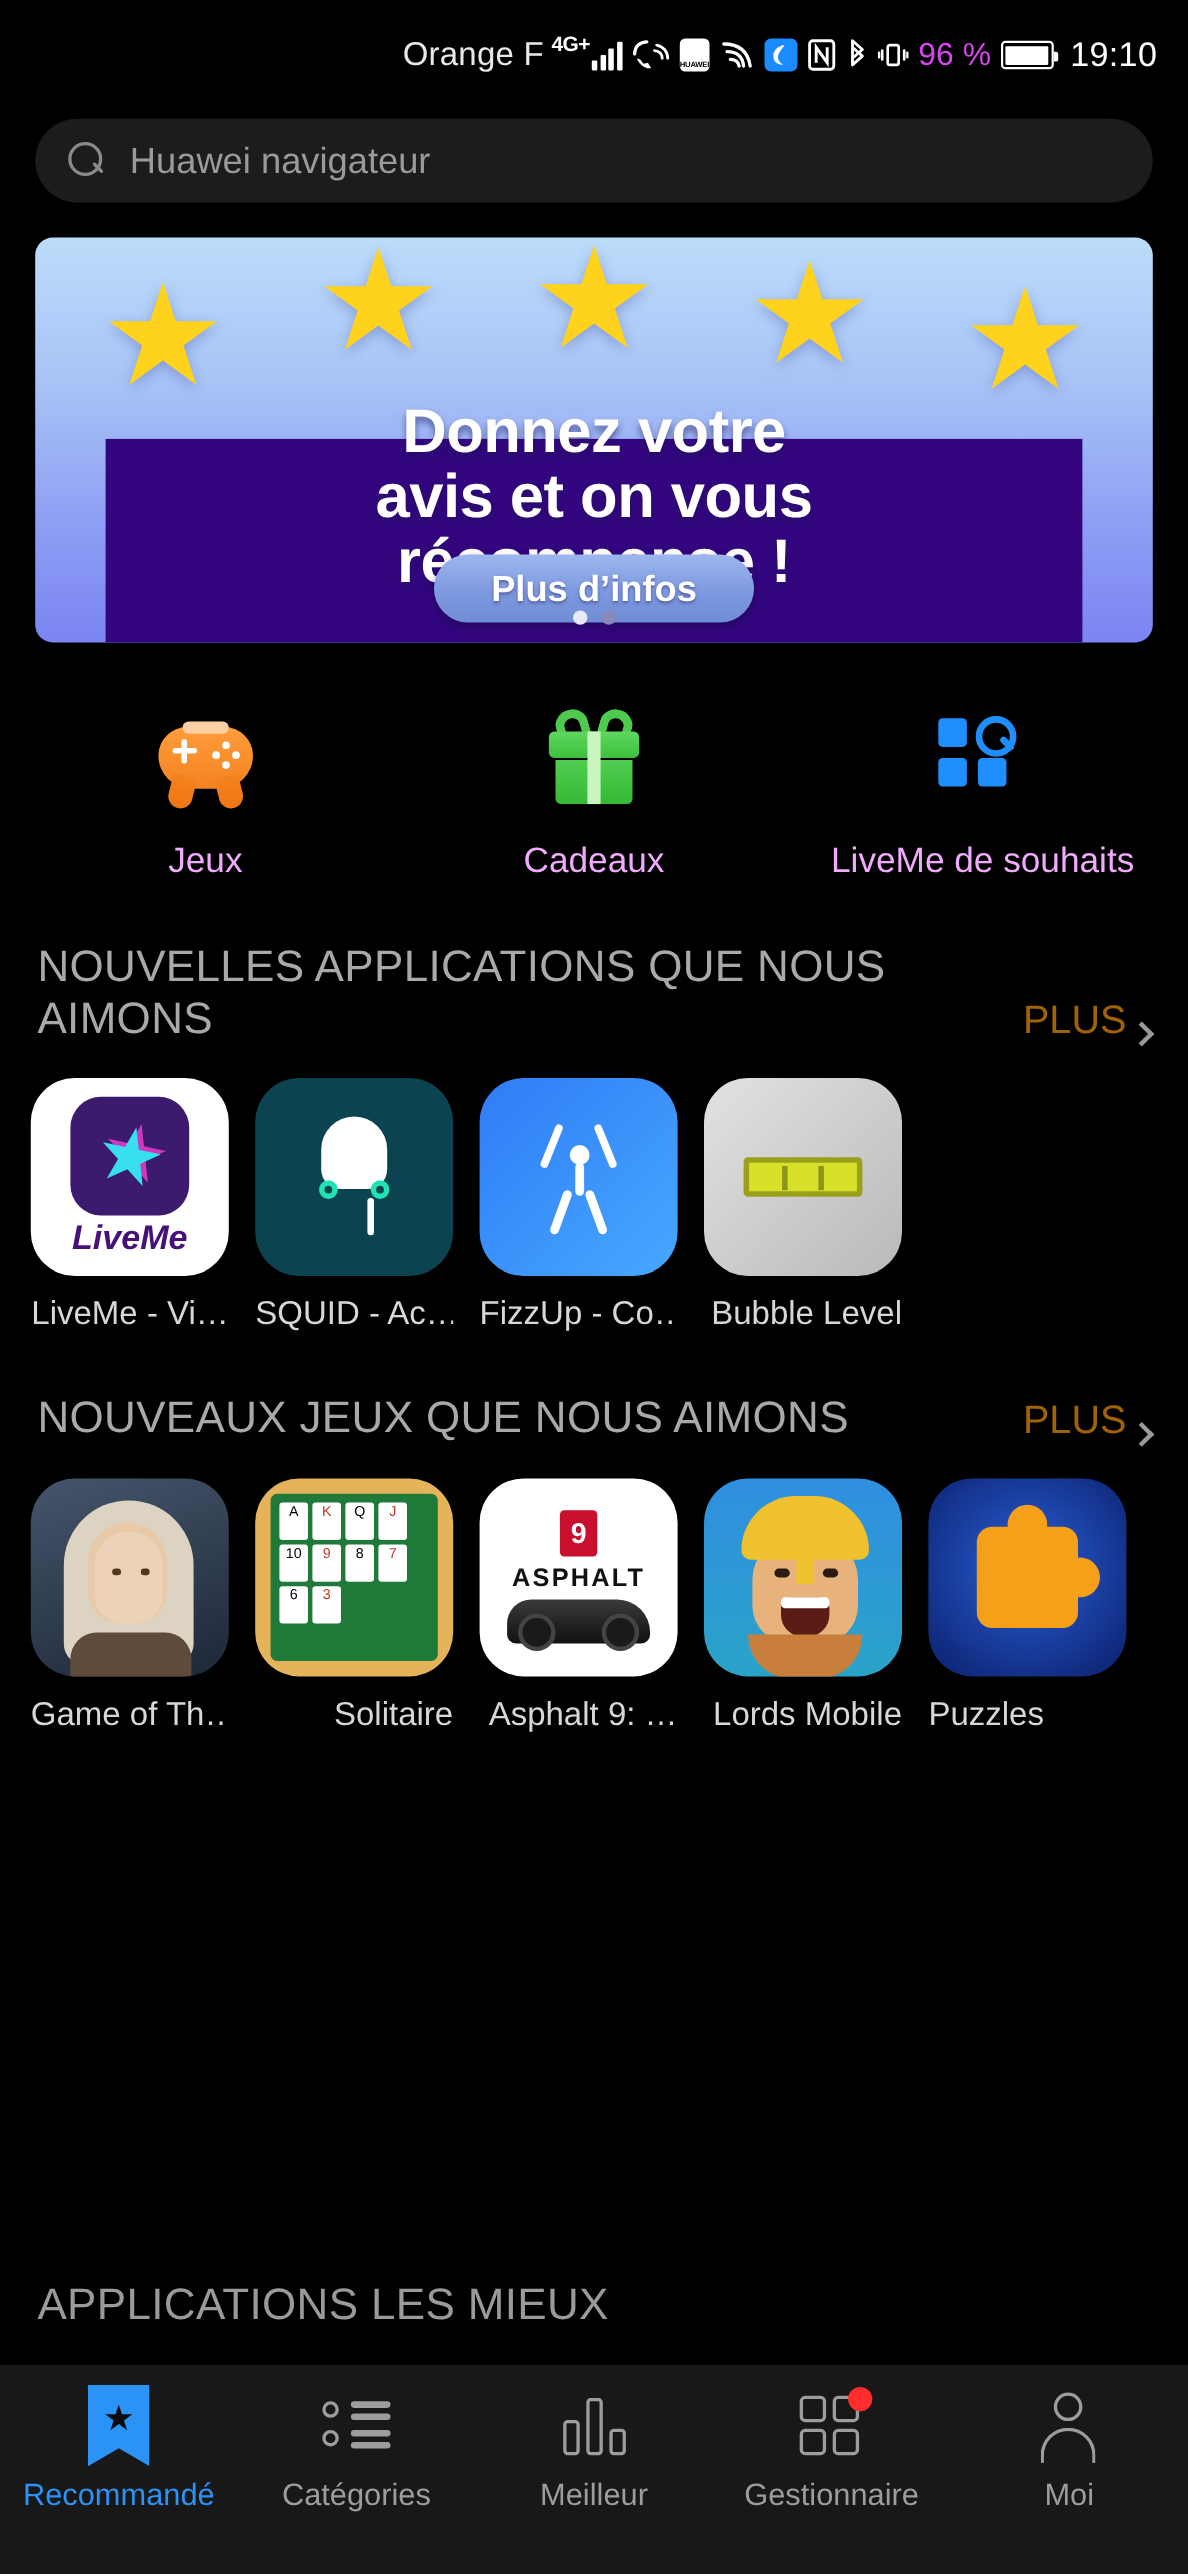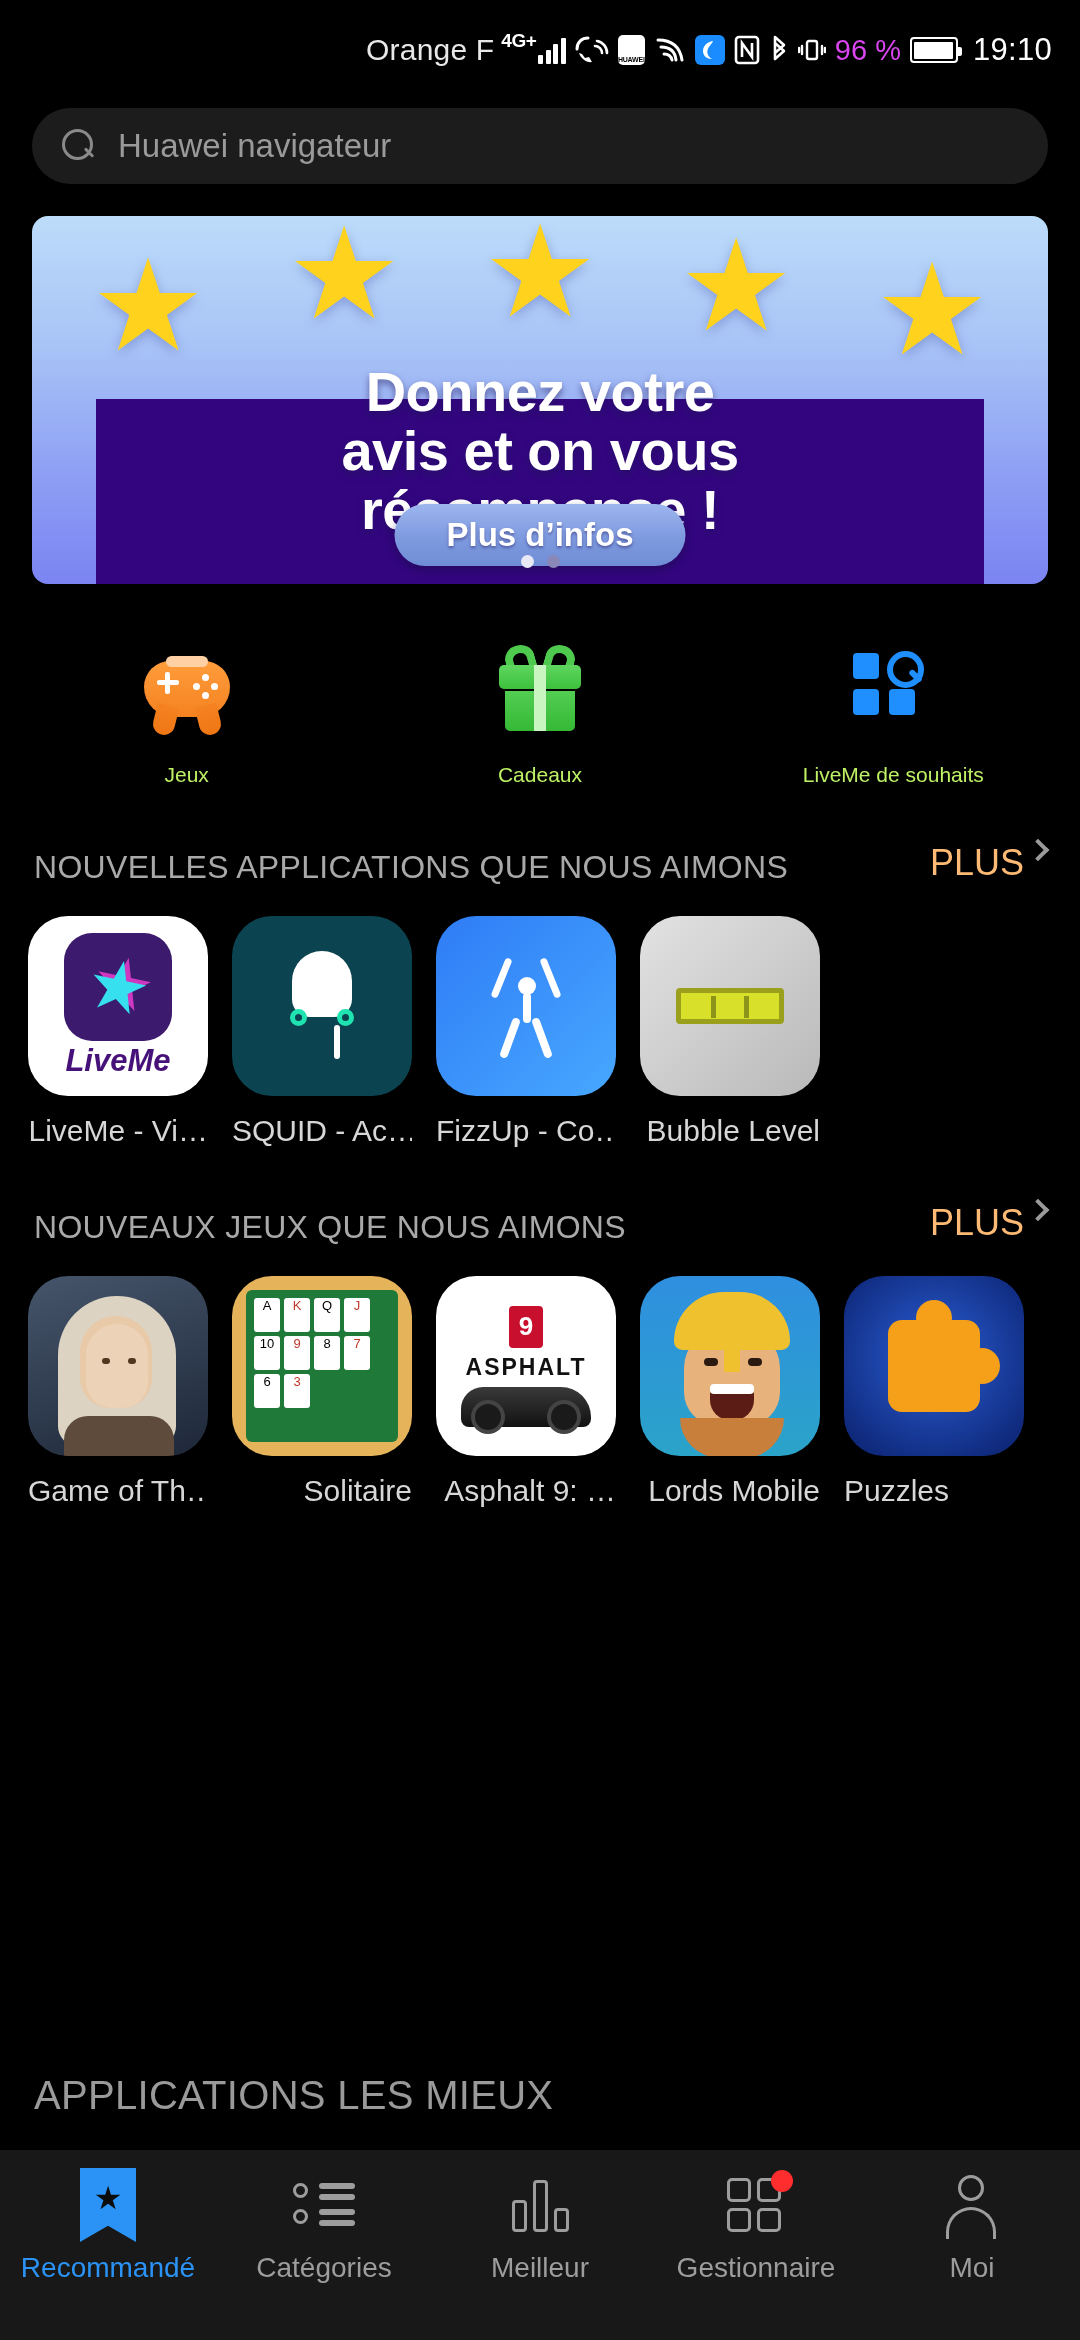--- a/index.html
+++ b/index.html
@@ -83,21 +83,21 @@
   }
   .dots { position:absolute; z-index:5; bottom:16px; left:0; right:0;
     display:flex; justify-content:center; gap:13px; }
   .dots i { width:13px; height:13px; border-radius:50%; background:#e9e9f5; display:block;}
   .dots i.off { background:#8a88b8; }
 
   
   .quick { display:flex; margin:52px 10px 0 10px; }
   .quick-item { flex:1; display:flex; flex-direction:column; align-items:center; }
   .quick-ico { width:106px; height:106px; display:flex; align-items:center; justify-content:center; }
-  .quick-label { margin-top:20px; font-size:21px; color:#bef264; text-align:center;
+  .quick-label { margin-top:20px; font-size:32px; color:#f0abfc; text-align:center;
     line-height:1.25; }
 
   
   .gamepad { width:86px; height:56px; background:linear-gradient(180deg,#ff9d3c,#f58220);
     border-radius:26px 26px 30px 30px; position:relative; }
   .gamepad::before{content:"";position:absolute;left:22px;top:-5px;width:42px;height:11px;
     background:#ffd0a3;border-radius:6px;}
   .gamepad::after{content:"";position:absolute;left:10px;bottom:-18px;width:22px;height:30px;
     background:linear-gradient(180deg,#f58220,#ef7615);border-radius:0 0 12px 12px;
     transform:rotate(14deg);}
@@ -143,22 +143,22 @@
   .wish i:nth-child(3){left:36px;top:38px;width:26px;height:26px;}
   .wish-mag{position:absolute;left:34px;top:0;width:34px;height:34px;}
   .wish-mag::before{content:"";position:absolute;left:0;top:0;width:25px;height:25px;
     border:6px solid #1f8fff;border-radius:50%;}
   .wish-mag::after{content:"";position:absolute;left:21px;top:22px;width:15px;height:6px;
     background:#1f8fff;transform:rotate(45deg);border-radius:3px;}
 
   
   .section { margin-top:54px; }
   .sec-head { display:flex; align-items:flex-end; padding:0 34px; gap:10px; }
-  .sec-title { flex:1; font-size:32px; color:#a9a9a9; line-height:1.18; letter-spacing:.3px; }
-  .sec-more { font-size:36px; color:#fdba74; display:flex; align-items:flex-start; gap:6px;
+  .sec-title { flex:1; font-size:40px; color:#a9a9a9; line-height:1.18; letter-spacing:.3px; }
+  .sec-more { font-size:36px; color:#a16207; display:flex; align-items:flex-end; gap:6px;
     padding-bottom:2px; white-space:nowrap;}
   .chev { width:16px; height:16px; border-right:4px solid #9a9a9a;
     border-top:4px solid #9a9a9a; transform:rotate(45deg); display:block; }
 
   .approw { display:flex; margin-top:30px; padding-left:28px; gap:24px; }
   .appcell { width:180px; flex:none; }
   .appicon { width:180px; height:180px; border-radius:40px; overflow:hidden;
     position:relative; background:#222; }
   .appname { margin-top:18px; font-size:30px; color:#d7d7d7; text-align:right;
     white-space:nowrap; overflow:hidden; }

